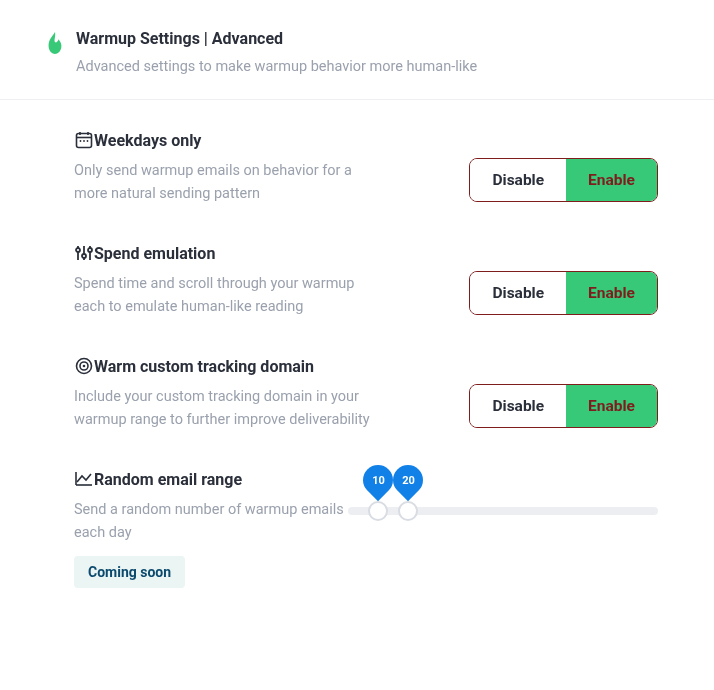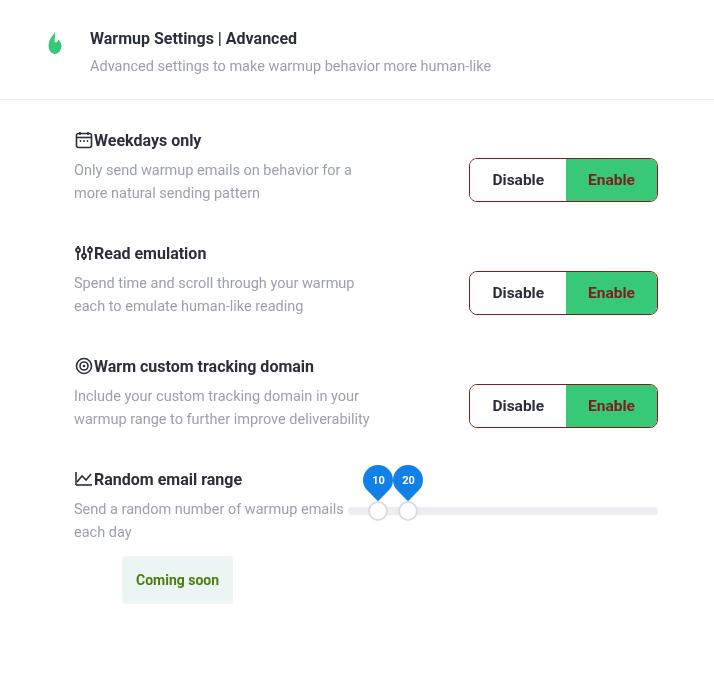--- a/index.html
+++ b/index.html
@@ -12,21 +12,20 @@
       background: #fff;
       width: 714px;
       height: 690px;
       overflow: hidden;
     }
     .page-header {
       display: flex;
       align-items: flex-start;
       padding: 28px 24px 24px 44px;
       border-bottom: 1px solid #edeff2;
-      gap: 14px;
     }
     .flame-icon {
       width: 22px;
       height: 26px;
       margin-right: 10px;
       margin-top: 2px;
       flex-shrink: 0;
     }
     .header-text h1 {
       font-size: 16px;
@@ -136,27 +135,26 @@
     }
     .pin-shape span {
       transform: rotate(45deg);
       color: #fff;
       font-size: 11px;
       font-weight: 700;
     }
     .badge-soon {
       display: inline-block;
       background: #eaf5f4;
-      color: #4d7c0f;
+      color: #0c4a6e;
       font-size: 14px;
       font-weight: 700;
-      padding: 16px 14px;
+      padding: 8px 14px;
       border-radius: 4px;
       margin-top: 12px;
-      margin-left: 48px;
     }
   </style>
 </head>
 <body>
 
 <div class="page-header">
   <svg class="flame-icon" viewBox="0 0 24 28">
     <path d="M12 2 C9 7 5 10 5 17 C5 23 9 26 12 26 C15 26 19 23 19 17 C19 14 17 12 16 10 C15 13 13 14 12 13 C10.5 11.5 13 6 12 2 Z" fill="#37c978"></path>
   </svg>
   <div class="header-text">
@@ -193,21 +191,21 @@
     <div class="setting-left">
       <div class="setting-title-row">
         <svg class="setting-icon" viewBox="0 0 20 20">
           <line x1="4" y1="3" x2="4" y2="17" stroke="#2a2f3a" stroke-width="1.8"></line>
           <line x1="10" y1="3" x2="10" y2="17" stroke="#2a2f3a" stroke-width="1.8"></line>
           <line x1="16" y1="3" x2="16" y2="17" stroke="#2a2f3a" stroke-width="1.8"></line>
           <circle cx="4" cy="7" r="2" fill="#fff" stroke="#2a2f3a" stroke-width="1.8"></circle>
           <circle cx="10" cy="13" r="2" fill="#fff" stroke="#2a2f3a" stroke-width="1.8"></circle>
           <circle cx="16" cy="7" r="2" fill="#fff" stroke="#2a2f3a" stroke-width="1.8"></circle>
         </svg>
-        <div class="setting-title">Read emulation</div>
+        <div class="setting-title">Spend emulation</div>
       </div>
       <div class="setting-desc">Spend time and scroll through your warmup each to emulate human-like reading</div>
     </div>
     <div class="toggle-group">
       <button class="toggle-btn">Disable</button>
       <button class="toggle-btn active">Enable</button>
     </div>
   </div>
 
   <div class="setting-row">

